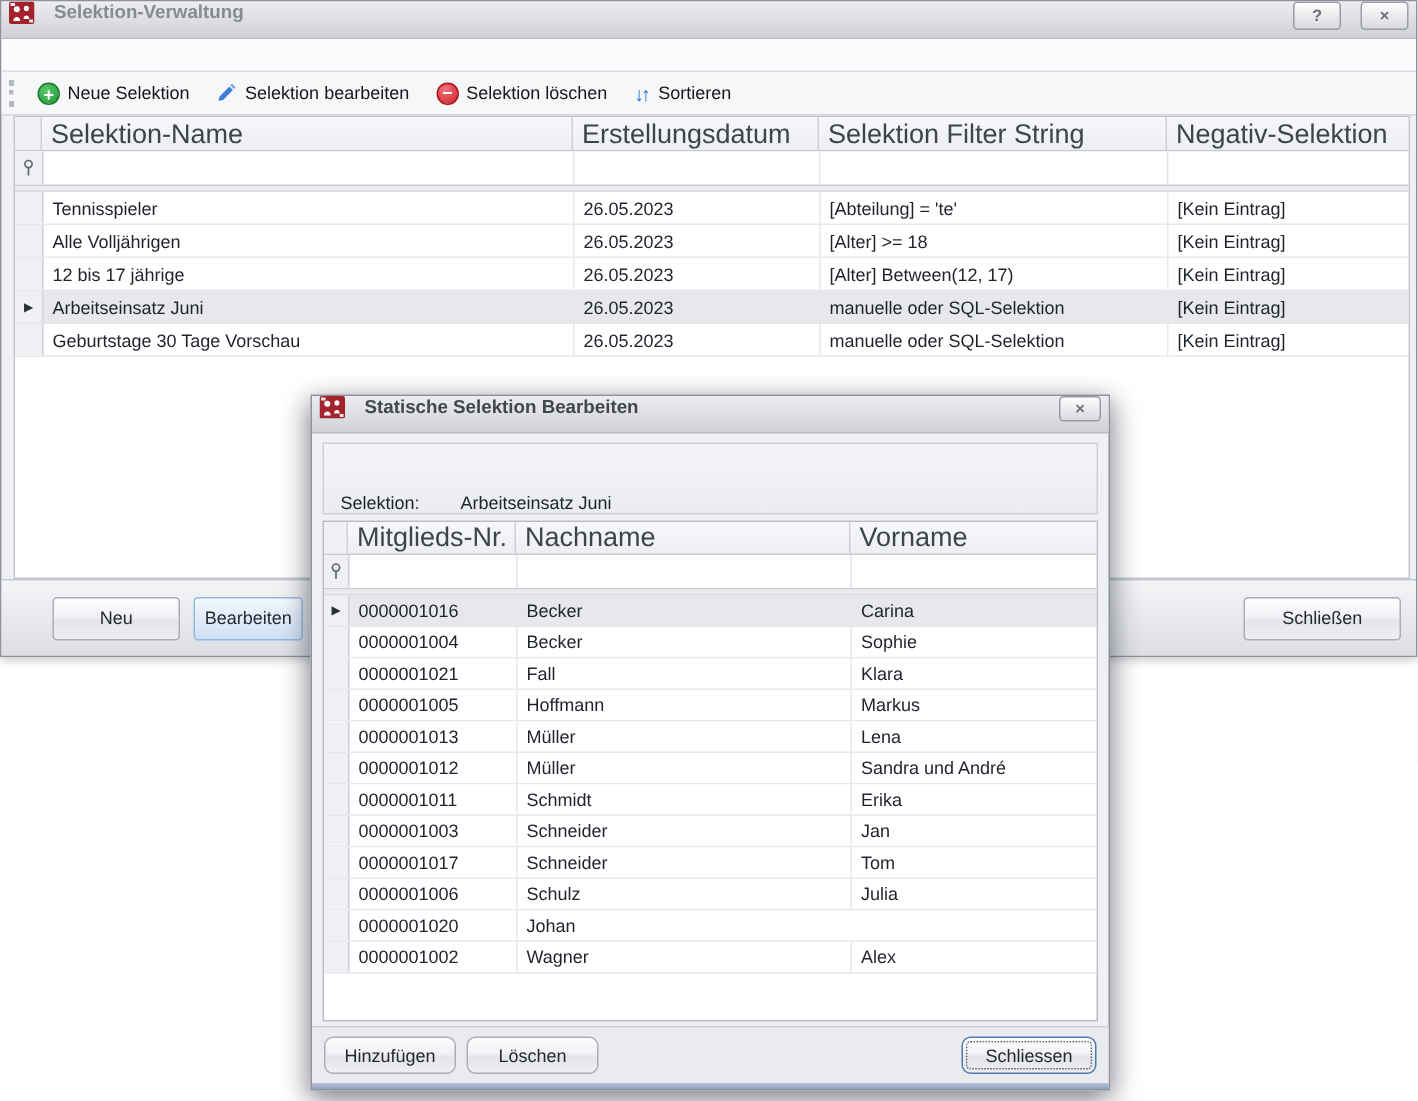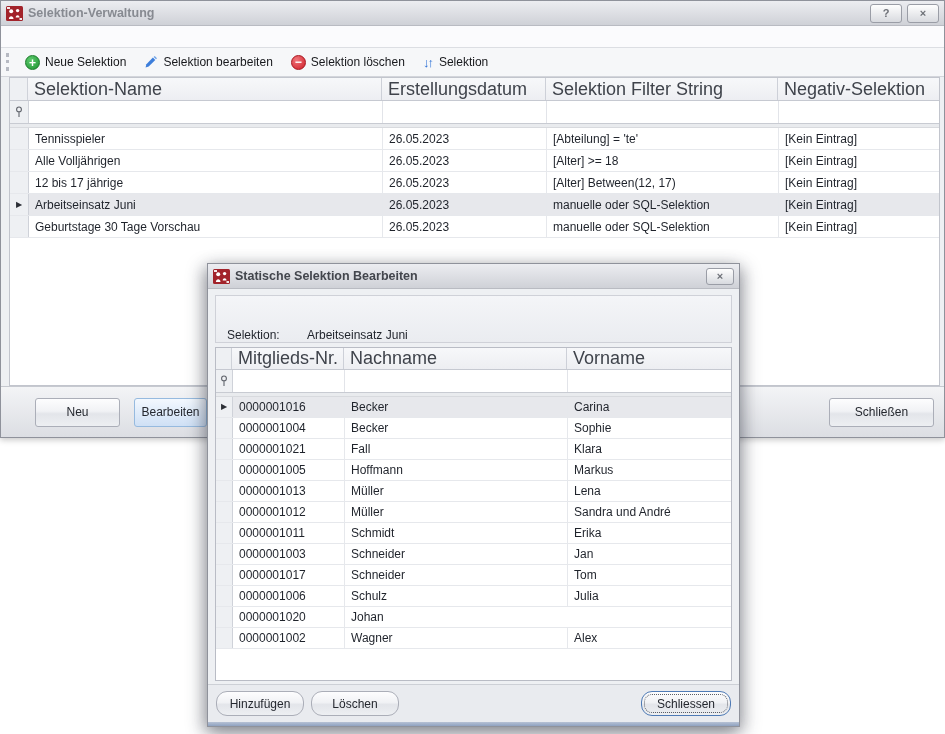--- a/index.html
+++ b/index.html
@@ -2,21 +2,21 @@
 <html><head>
 <meta charset="utf-8">
 <style>
   html,body{margin:0;padding:0}
   body{
     width:945px;height:734px;position:relative;overflow:hidden;
     background:#ffffff;font-family:"Liberation Sans",sans-serif;
   }
   
   .win{position:absolute;box-sizing:border-box;border:1px solid #8f929b;background:#eef0f3}
-  .titlebar{height:24px;display:flex;align-items:center;gap:5px;padding:0 5px;
+  .titlebar{height:24px;display:flex;gap:13px;padding:0 5px;
     background:linear-gradient(#ecedf1,#cfd1d7);border-bottom:1px solid #b9bbc2}
   .title{font-size:12.5px;font-weight:bold;color:#878a91;flex:1 1 auto;white-space:nowrap}
   .tb-btn{width:30px;height:17px;border:1px solid #9a9da6;border-radius:3px;flex:none;
     background:linear-gradient(#fefefe,#d8dadf);display:flex;align-items:center;justify-content:center;
     font-size:11px;font-weight:bold;color:#6d7077;cursor:default}
   .appicon{width:17px;height:15px;flex:none}
   
   .main{left:0;top:0;width:945px;height:438px;box-shadow:0 2px 6px rgba(0,0,0,.22)}
   .menustrip{height:21px;background:#fbfbfd;border-bottom:1px solid #dcdee3}
   .toolbar{height:28px;display:flex;align-items:center;background:#f6f7f9;
@@ -49,42 +49,42 @@
   .c-name{width:354px;flex:none}.c-date{width:164px;flex:none}
   .c-filter{width:232px;flex:none}.c-neg{flex:1;border-right:none}
   
   .btnpanel{position:absolute;left:0;right:0;top:385px;bottom:0;box-sizing:border-box;
     background:linear-gradient(#f3f4f6,#dcdee3);border-top:1px solid #c6c9d0;
     display:flex;align-items:center;padding:0 10px}
   .btn{height:29px;box-sizing:border-box;border:1px solid #abaeb8;border-radius:3px;cursor:default;
     background:linear-gradient(#fdfdfe 0%,#f1f2f5 45%,#e3e5ea 55%,#edeff2 100%);
     font-size:12px;color:#25282f;display:flex;align-items:center;justify-content:center}
   .btn.neu{width:85px;margin-left:24px}
-  .btn.bearb{width:73px;margin-left:14px;background:linear-gradient(#f3f8fe 0%,#e2edfa 45%,#cfe0f5 100%);border-color:#96badf}
+  .btn.bearb{width:73px;margin-left:9px;background:linear-gradient(#f3f8fe 0%,#e2edfa 45%,#cfe0f5 100%);border-color:#96badf}
   .btn.schl{width:105px;margin-left:auto}
   
   .dialog{left:207px;top:263px;width:533px;height:464px;display:flex;flex-direction:column;
     box-shadow:-4px 5px 16px rgba(45,50,62,.40),4px 5px 16px rgba(45,50,62,.35)}
   .dialog .titlebar{flex:none}
   .dialog .title{color:#43464d}
   .dialog .tb-btn{width:26px;height:15px}
   .selpanel{margin:6px 7px 4px;height:48px;flex:none;box-sizing:border-box;
     background:linear-gradient(#f4f5f8,#eaecf0);border:1px solid #cfd1d8;
     display:flex;align-items:flex-end;padding:0 11px;font-size:12px;color:#1f232b}
   .sel-label{width:80px;flex:none}
   .dgrid{margin:0 7px;flex:1 1 auto;min-height:0;border:1px solid #b9bcc5}
   .dgrid .hrow{height:22px}
   .dgrid .drow{height:21px}
   .d-ind{width:16px}
   .d-nr{width:112px;flex:none}
   .d-nach{width:223px;flex:none}
   .d-vor{flex:1;border-right:none}
   .dbtnpanel{flex:none;height:38px;box-sizing:border-box;display:flex;align-items:center;
     gap:7px;padding:0 8px;background:#e9ebef;border-top:1px solid #cdd0d6;margin-top:3px}
-  .btn.small{height:25px;width:88px;border-radius:11px}
+  .btn.small{height:25px;width:88px;border-radius:6px}
   .btn.default{margin-left:auto;width:90px;border:1px solid #4e7ab5;
     outline:1px dotted #5a5e66;outline-offset:-4px}
   .dlg-edge{flex:none;height:4px;background:linear-gradient(#b6c1d4,#8fa2c0)}
   svg{display:block}
 </style>
 </head>
 <body>
 
 <div class="win main">
   <div class="titlebar">
@@ -124,21 +124,21 @@
         </svg>
       </span>
       <span>Selektion bearbeiten</span>
     </span>
     <span class="tool">
       <span class="ico del">−</span>
       <span>Selektion löschen</span>
     </span>
     <span class="tool">
       <span class="sortico">↓↑</span>
-      <span>Selektion</span>
+      <span>Sortieren</span>
     </span>
   </div>
 
   <div class="grid">
     <div class="grow hrow">
       <div class="hcell ind"></div>
       <div class="hcell c-name">Selektion-Name</div>
       <div class="hcell c-date">Erstellungsdatum</div>
       <div class="hcell c-filter">Selektion Filter String</div>
       <div class="hcell c-neg">Negativ-Selektion</div>

